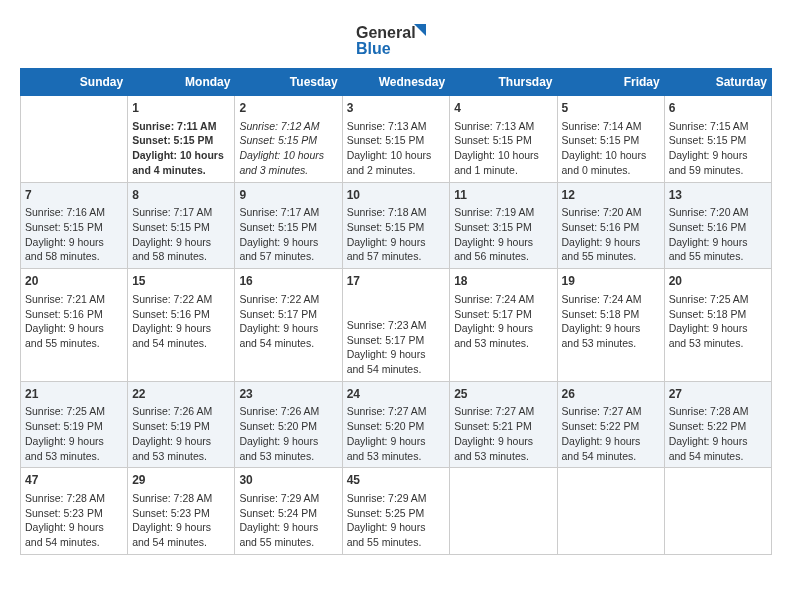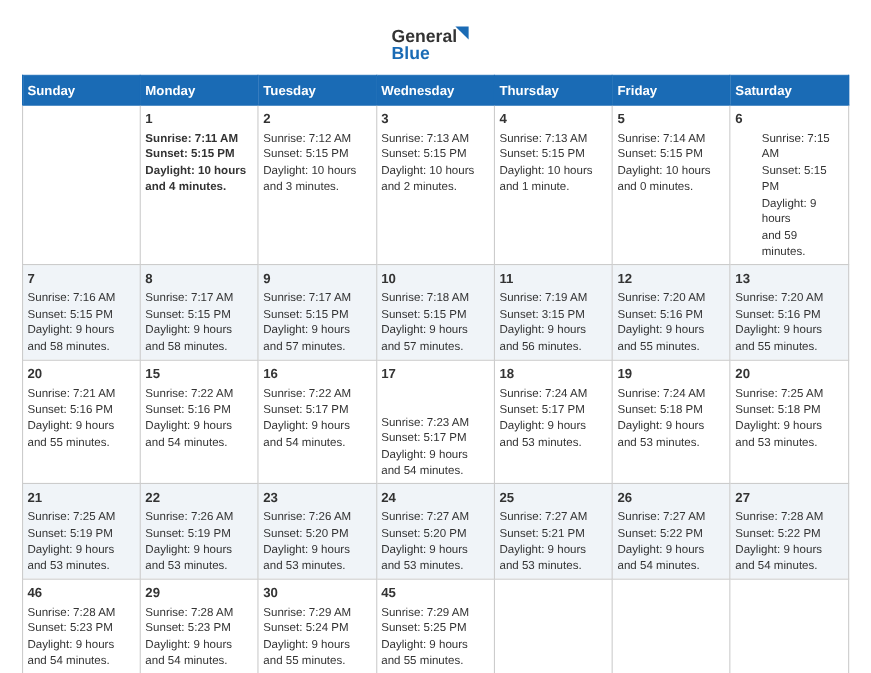--- a/index.html
+++ b/index.html
@@ -35,21 +35,21 @@
     }
     table {
       width: 100%;
       border-collapse: collapse;
       font-size: 11px;
     }
     thead tr th {
       background-color: #1a6bb5;
       color: #fff;
       padding: 6px 4px;
-      text-align: left;
+      text-align: right;
       font-size: 12px;
       font-weight: bold;
       border: 1px solid #1a6bb5;
     }
     tbody tr td {
       border: 1px solid #ccc;
       vertical-align: top;
       padding: 4px;
       width: 108px;
       height: 80px;
@@ -110,21 +110,21 @@
         <td class="empty"></td>
         <td>
           <span class="day-number">1</span>
           <div class="day-info" style="white-space: pre-line; font-weight: bold;">Sunrise: 7:11 AM
 Sunset: 5:15 PM
 Daylight: 10 hours
 and 4 minutes.</div>
         </td>
         <td>
           <span class="day-number">2</span>
-          <div class="day-info" style="white-space: pre-line;">Sunrise: 7:12 AM
+          <div class="day-info" style="white-space: pre-line; font-style: italic;">Sunrise: 7:12 AM
 Sunset: 5:15 PM
 Daylight: 10 hours
 and 3 minutes.</div>
         </td>
         <td>
           <span class="day-number">3</span>
           <div class="day-info" style="white-space: pre-line;">Sunrise: 7:13 AM
 Sunset: 5:15 PM
 Daylight: 10 hours
 and 2 minutes.</div>
@@ -138,21 +138,21 @@
         </td>
         <td>
           <span class="day-number">5</span>
           <div class="day-info" style="white-space: pre-line;">Sunrise: 7:14 AM
 Sunset: 5:15 PM
 Daylight: 10 hours
 and 0 minutes.</div>
         </td>
         <td>
           <span class="day-number">6</span>
-          <div class="day-info" style="white-space: pre-line; margin-left: 24px;">Sunrise: 7:15 AM
+          <div class="day-info" style="white-space: pre-line;">Sunrise: 7:15 AM
 Sunset: 5:15 PM
 Daylight: 9 hours
 and 59 minutes.</div>
         </td>
       </tr>
       <tr>
         <td>
           <span class="day-number">7</span>
           <div class="day-info" style="white-space: pre-line;">Sunrise: 7:16 AM
 Sunset: 5:15 PM
@@ -299,21 +299,21 @@
         <td>
           <span class="day-number">27</span>
           <div class="day-info" style="white-space: pre-line;">Sunrise: 7:28 AM
 Sunset: 5:22 PM
 Daylight: 9 hours
 and 54 minutes.</div>
         </td>
       </tr>
       <tr>
         <td>
-          <span class="day-number">46</span>
+          <span class="day-number">47</span>
           <div class="day-info" style="white-space: pre-line;">Sunrise: 7:28 AM
 Sunset: 5:23 PM
 Daylight: 9 hours
 and 54 minutes.</div>
         </td>
         <td>
           <span class="day-number">29</span>
           <div class="day-info" style="white-space: pre-line;">Sunrise: 7:28 AM
 Sunset: 5:23 PM
 Daylight: 9 hours

